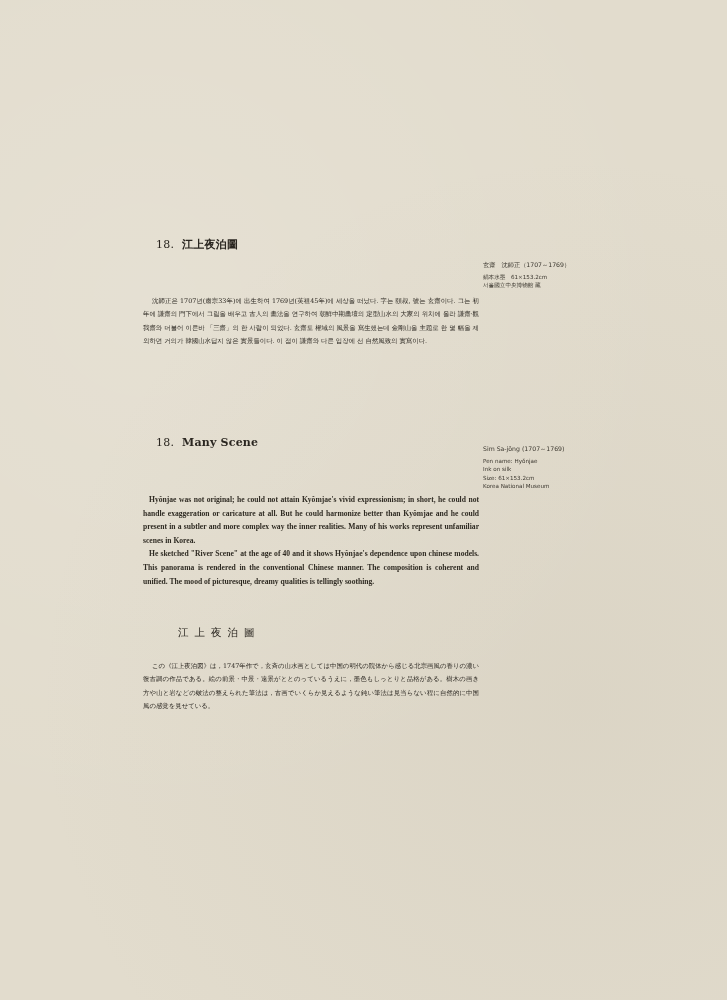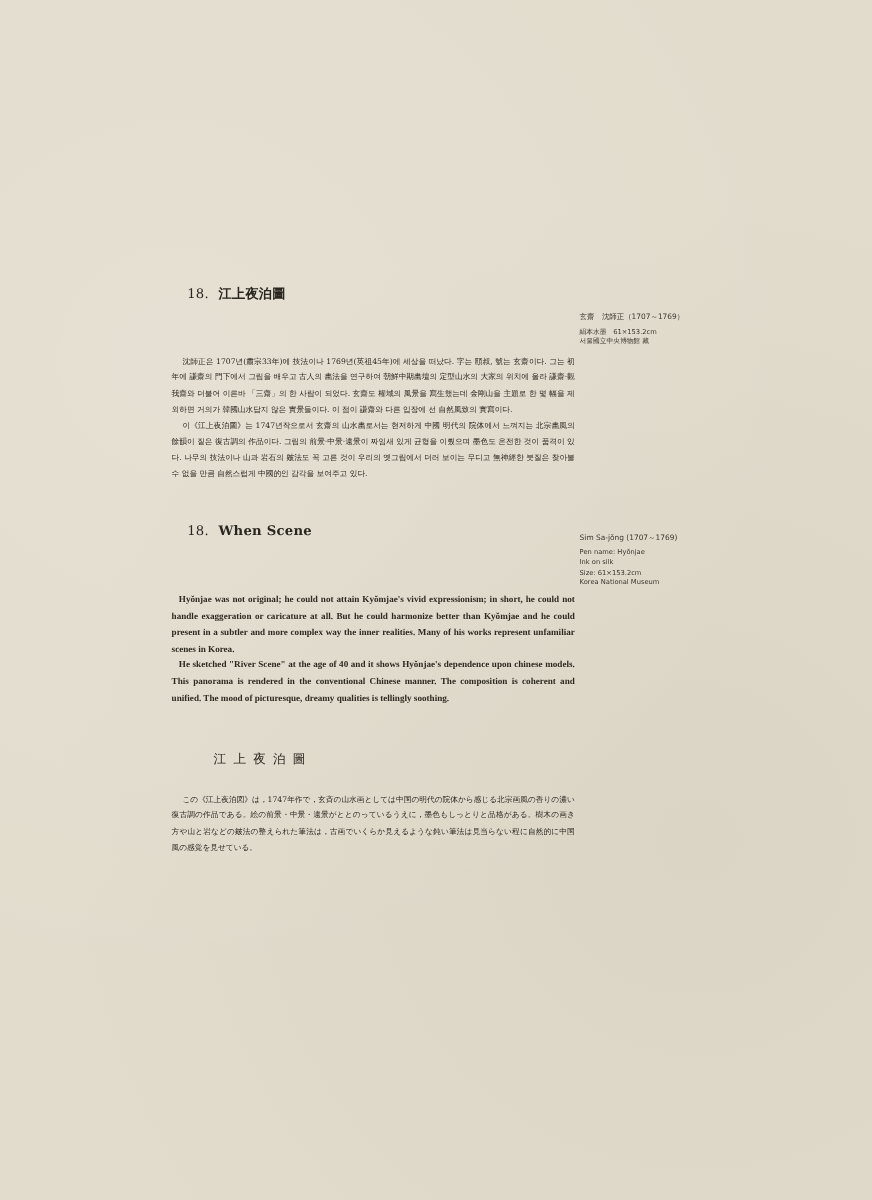--- a/index.html
+++ b/index.html
@@ -42,26 +42,25 @@
 
   <div class="section-title" style="top:237px;">
     <span class="num">18.</span><span>江上夜泊圖</span>
   </div>
   <div class="meta" style="top:261px;">
     <div class="first">玄齋　沈師正（1707～1769）</div>
     <div>絹本水墨　61×153.2cm</div>
     <div>서울國立中央博物館 藏</div>
   </div>
   <div class="para" style="top:295px;">
-    <p>沈師正은 1707년(肅宗33年)에 技法이나 1769년(英祖45年)에 세상을 떠났다. 字는 頤叔, 號는 玄齋이다. 그는 初年에 謙齋의 門下에서 그림을 배우고 古人의 畵法을 연구하여 朝鮮中期畵壇의 定型山水의 大家의 위치에 올라 謙齋·觀我齋와 더불어 이른바 「三齋」의 한 사람이 되었다. 玄齋도 權域의 風景을 寫生했는데 金剛山을 主題로 한 몇 幅을 제외하면 거의가 韓國山水답지 않은 實景들이다. 이 점이 謙齋와 다른 입장에 선 自然風致의 實寫이다.</p>
-    <p>이《江上夜泊圖》는 1747년작으로서 玄齋의 山水畵로서는 현저하게 中國 明代의 院体에서 느껴지는 北宗畵風의 餘韻이 짙은 復古調의 作品이다. 그림의 前景·中景·遠景이 짜임새 있게 균형을 이뤘으며 墨色도 온전한 것이 품격이 있다. 나무의 技法이나 山과 岩石의 皴法도 꼭 고른 것이 우리의 옛그림에서 더러 보이는 무디고 無神經한 붓질은 찾아볼 수 없을 만큼 自然스럽게 中國的인 감각을 보여주고 있다.</p>
+    <p>沈師正은 1707년(肅宗33年)에 出生하여 1769년(英祖45年)에 세상을 떠났다. 字는 頤叔, 號는 玄齋이다. 그는 初年에 謙齋의 門下에서 그림을 배우고 古人의 畵法을 연구하여 朝鮮中期畵壇의 定型山水의 大家의 위치에 올라 謙齋·觀我齋와 더불어 이른바 「三齋」의 한 사람이 되었다. 玄齋도 權域의 風景을 寫生했는데 金剛山을 主題로 한 몇 幅을 제외하면 거의가 韓國山水답지 않은 實景들이다. 이 점이 謙齋와 다른 입장에 선 自然風致의 實寫이다.</p>
   </div>
 
   <div class="section-title" style="top:436px;">
-    <span class="num">18.</span><span>When Scene</span>
+    <span class="num">18.</span><span>Many Scene</span>
   </div>
   <div class="meta" style="top:445px;">
     <div class="first">Sim Sa-jŏng (1707～1769)</div>
     <div>Pen name: Hyŏnjae</div>
     <div>Ink on silk</div>
     <div>Size: 61×153.2cm</div>
     <div>Korea National Museum</div>
   </div>
   <div class="para en" style="top:493px;">
     <p>Hyŏnjae was not original; he could not attain Kyŏmjae's vivid expressionism; in short, he could not handle exaggeration or caricature at all. But he could harmonize better than Kyŏmjae and he could present in a subtler and more complex way the inner realities. Many of his works represent unfamiliar scenes in Korea.</p>

